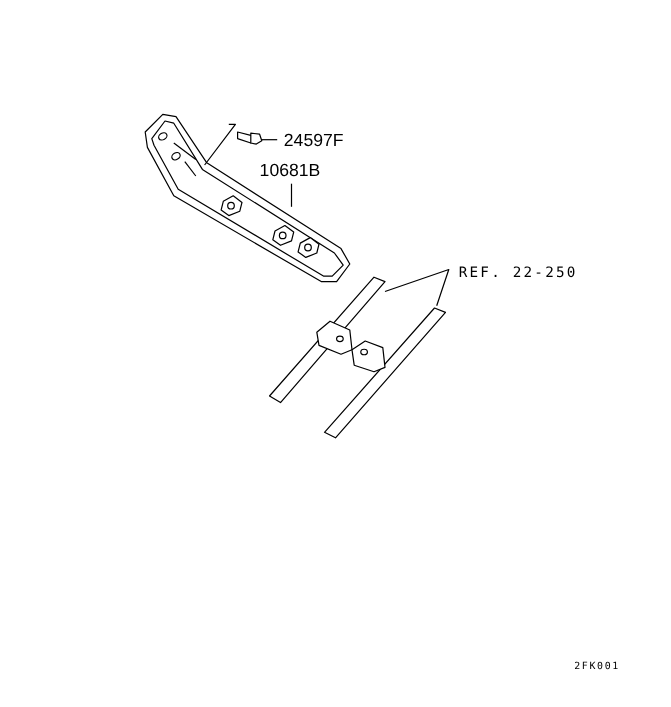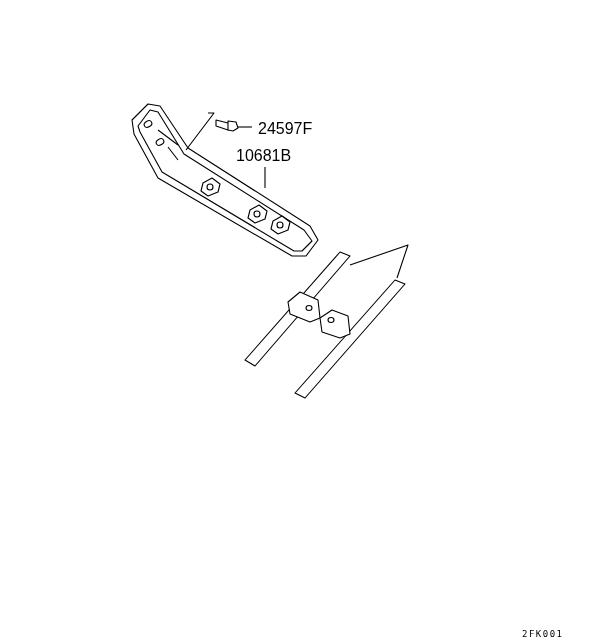--- a/index.html
+++ b/index.html
@@ -1,21 +1,21 @@
 <!DOCTYPE html>
 <html><head>
 <meta charset="utf-8">
 <style>
   html, body { margin:0; padding:0; background:#ffffff; }
   #canvas { position:relative; width:610px; height:643px; background:#fff; overflow:hidden; }
   svg { position:absolute; left:0; top:0; }
   .label { position:absolute; font-family:"Liberation Sans", sans-serif; color:#000; white-space:nowrap; }
   .part { font-size:16px; }
   .ref { font-family:"DejaVu Sans Mono", monospace; font-size:13px; letter-spacing:2px; }
-  .code { font-family:"DejaVu Sans Mono", monospace; font-size:9px; letter-spacing:1.5px;margin-top:28px; }
+  .code { font-family:"DejaVu Sans Mono", monospace; font-size:9px; letter-spacing:1.5px; }
 </style>
 </head>
 <body>
 
 <div id="canvas">
   <svg width="610" height="643" viewBox="0 0 610 643" fill="none" stroke="#000" stroke-width="1.1" stroke-linejoin="round">
 
     <g>
       <path d="M132,120 L148,104 L160,106 L188,148 L310,226 L318,240 L306,256 L292,256 L158,178 L134,134 Z" fill="#fff"></path>
       <path d="M138,126 L150,110 L158,112 L184,154 L304,230 L312,241 L302,251 L294,251 L162,172 L140,132 Z"></path>
@@ -55,14 +55,15 @@
       <ellipse cx="309" cy="308" rx="3" ry="2.5"></ellipse>
       <path d="M320,318 L332,310 L348,316 L350,334 L340,338 L322,332 Z" fill="#fff"></path>
       <ellipse cx="331" cy="320" rx="3" ry="2.5"></ellipse>
 
       <polyline points="350,265 408,245 397,278"></polyline>
     </g>
   </svg>
 
   <span class="label part" style="left:258px;top:120px;">24597F</span>
   <span class="label part" style="left:236px;top:147px;">10681B</span>
+  <span class="label ref" style="left:417px;top:241px;">REF. 22-250</span>
   <span class="label code" style="left:522px;top:601px;">2FK001</span>
 </div>
 
 </body></html>

